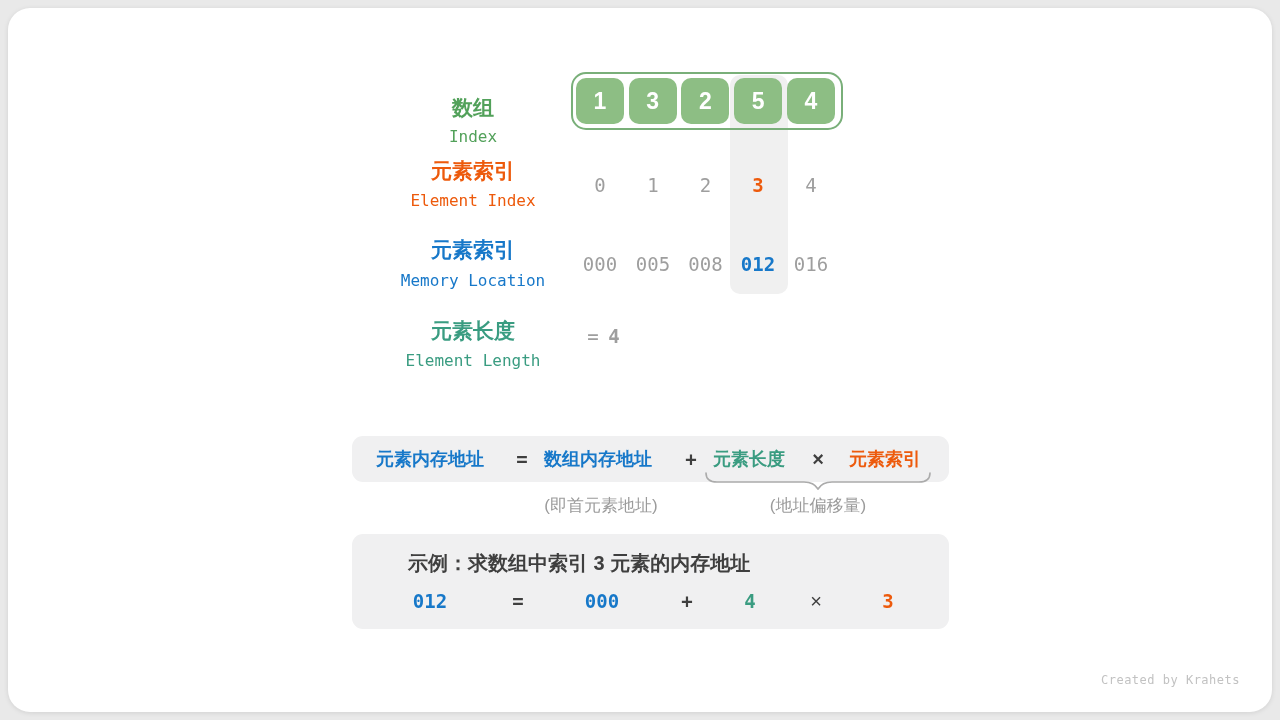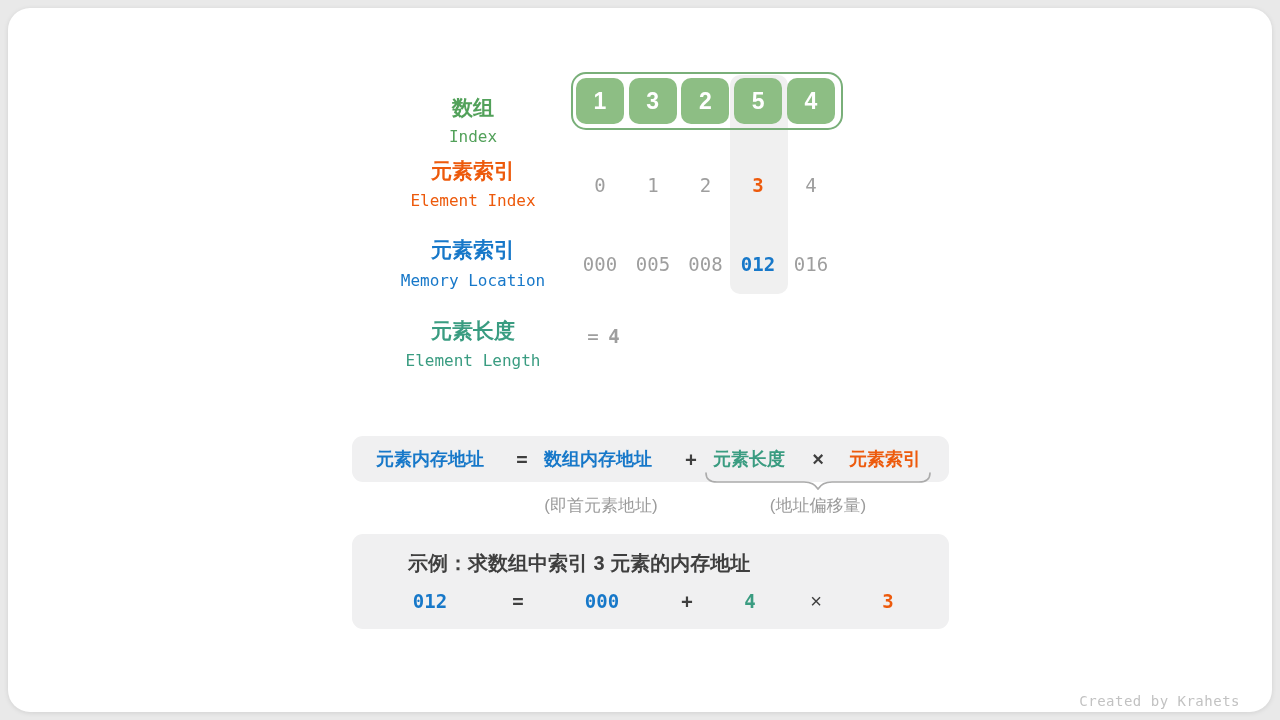--- a/index.html
+++ b/index.html
@@ -79,23 +79,23 @@
     color:var(--dark,#3f3f3f); white-space:nowrap;font-weight:bold;
   }
   .eterm {
     position:absolute; transform:translateX(-50%); top:589px; line-height:24px;
     font-family:"DejaVu Sans Mono","Liberation Mono",monospace;
     font-size:19px; font-weight:700; white-space:nowrap;
   }
   .eterm.ex { font-family:"Liberation Sans","DejaVu Sans",sans-serif; font-size:20px; font-weight:400; }
   .c-dark { color:var(--dark,#3f3f3f); }
   .watermark {
-    position:absolute; right:40px; top:693px;
+    position:absolute; right:40px; top:673px;
     font-family:"DejaVu Sans Mono","Liberation Mono",monospace;
-    font-size:14px; letter-spacing:0.5px; color:var(--watermark,#c2c2c2);
+    font-size:12px; letter-spacing:0.5px; color:var(--watermark,#c2c2c2);
     white-space:nowrap;
   }
 </style>
 </head>
 <body style="--page-bg: #e9e9e9; --band: #f0f0f0; --panel: #f0f0f1; --green-label: #52a15a; --green-fill: #8dbe84; --green-border: #79af79; --orange: #ed5a0c; --blue: #1778c9; --teal: #3a9c81; --gray-text: #9e9e9e; --dark: #3f3f3f; --note-gray: #9b9b9b; --watermark: #c2c2c2;">
 
 <div class="card"></div>
 
 <div class="band"></div>
 

